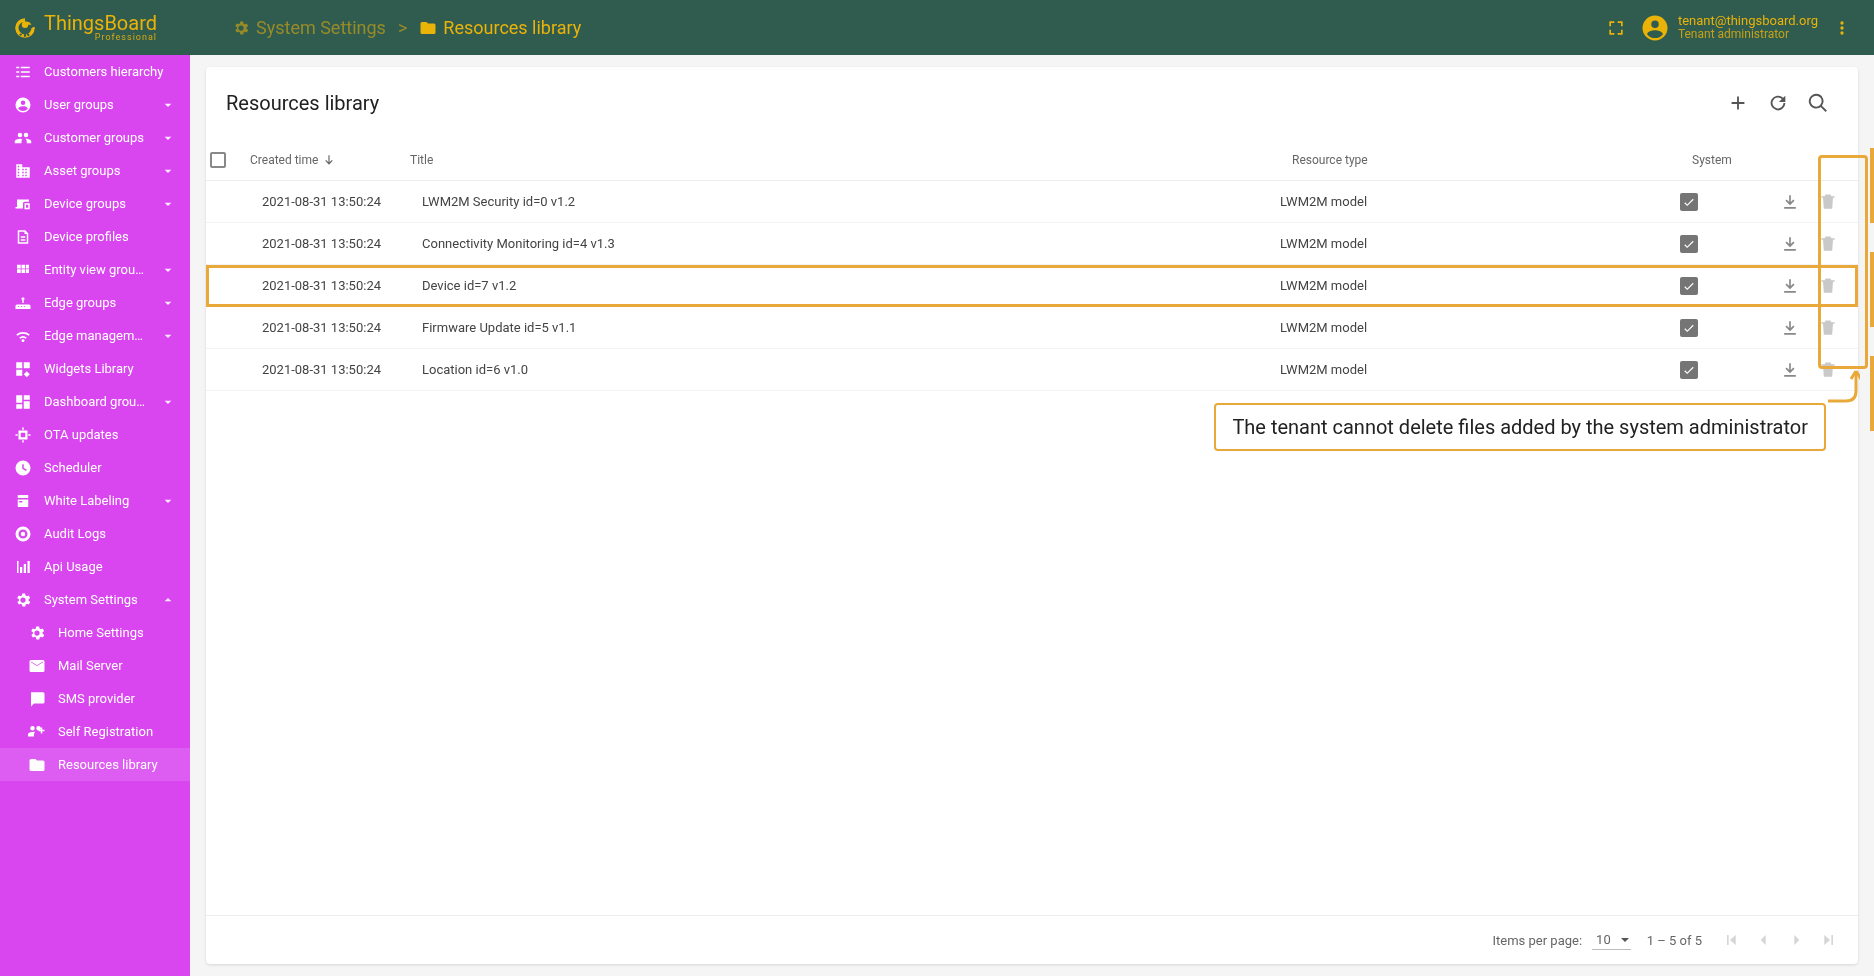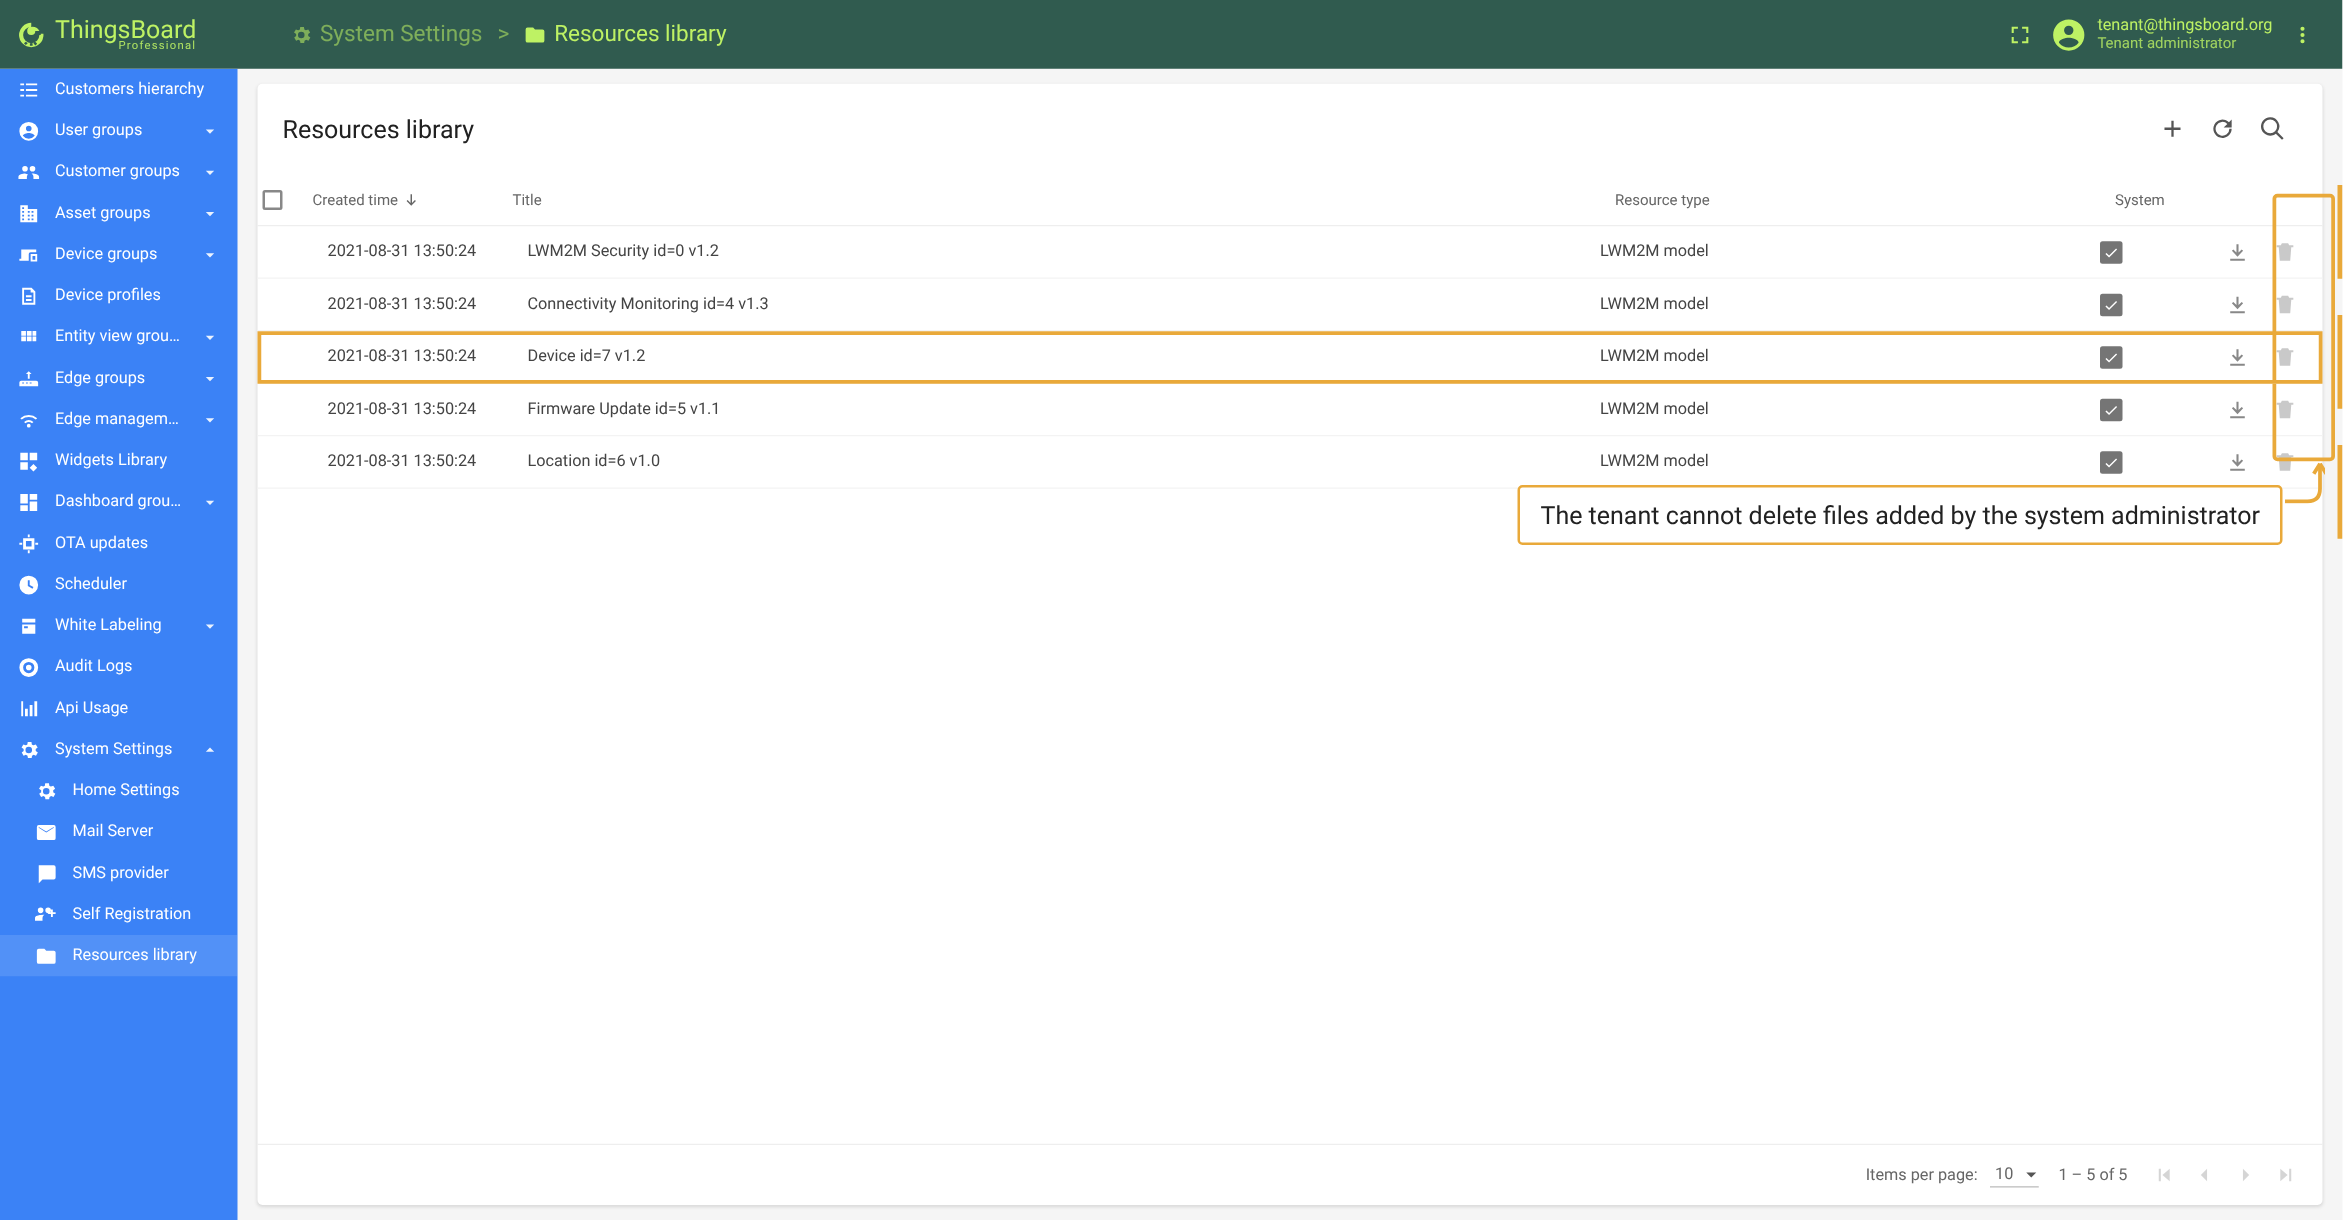--- a/index.html
+++ b/index.html
@@ -1,36 +1,36 @@
 <!DOCTYPE html>
 <html><head>
 <meta charset="utf-8">
 <style>
 * { margin: 0; padding: 0; box-sizing: border-box; }
 body { font-family: Roboto, "Helvetica Neue", Arial, sans-serif; background: #f5f5f5; color: #212121; overflow: hidden; }
 .app { display: flex; flex-direction: column; width: 1874px; height: 976px; position: relative; }
-.topbar { height: 55px; background: #305b4f; color: #bef264; display: flex; align-items: center; padding: 0 12px; flex-shrink: 0; }
+.topbar { height: 55px; background: #305b4f; color: #eab308; display: flex; align-items: center; padding: 0 12px; flex-shrink: 0; }
 .logo-wrap { display: flex; align-items: center; width: 190px; }
 .logo-svg { width: 26px; height: 26px; margin-right: 6px; }
 .logo-text { display: flex; flex-direction: column; line-height: 1; }
 .brand { font-size: 20px; font-weight: 400; }
 .brand-sub { font-size: 9px; letter-spacing: 1px; text-align: right; opacity: .9; }
 .breadcrumb { display: flex; align-items: center; gap: 12px; font-size: 18px; margin-left: 30px; }
 .breadcrumb .dim { opacity: .55; display: flex; align-items: center; gap: 6px; }
 .breadcrumb .sep { opacity: .55; }
 .breadcrumb .cur { display: flex; align-items: center; gap: 6px; }
 .top-spacer { flex: 1; }
 .top-icon { width: 40px; height: 40px; display: flex; align-items: center; justify-content: center; cursor: pointer; border-radius: 50%; }
 .top-user { display: flex; align-items: center; gap: 8px; margin: 0 4px; }
 .user-avatar { width: 30px; height: 30px; }
 .user-info { display: flex; flex-direction: column; line-height: 1.1; }
 .user-email { font-size: 13px; }
 .user-role { font-size: 12px; opacity: .8; }
 .body { flex: 1; display: flex; overflow: hidden; }
-.sidebar { width: 190px; background: #3b82f6; color: #fff; overflow-y: auto; flex-shrink: 0; }
+.sidebar { width: 190px; background: #d946ef; color: #fff; overflow-y: auto; flex-shrink: 0; }
 .sb-item { display: flex; align-items: center; height: 33px; padding: 0 14px; font-size: 13px; cursor: pointer; gap: 12px; }
 .sb-item.sub { padding-left: 28px; }
 .sb-item.active { background: rgba(255,255,255,.12); }
 .sb-item .ico { width: 18px; height: 18px; display: flex; align-items: center; justify-content: center; flex-shrink: 0; }
 .sb-item .label { flex: 1; white-space: nowrap; overflow: hidden; text-overflow: ellipsis; }
 .sb-item .chev { width: 16px; height: 16px; opacity: .9; }
 .main { flex: 1; padding: 12px 16px 0 16px; position: relative; overflow: hidden; }
 .card { background: #fff; border-radius: 4px; box-shadow: 0 1px 3px rgba(0,0,0,.12); height: calc(100% - 12px); display: flex; flex-direction: column; }
 .card-header { display: flex; align-items: center; padding: 16px 20px; }
 .card-title { font-size: 20px; font-weight: 400; flex: 1; color: #212121; }
@@ -599,21 +599,21 @@
                 </span>
     </div>
             </div>
           </div>
 
         <div class="callout-box" style="top:100px; right:6px; width:50px; height:214px;"></div>
         <svg class="callout-connector" style="top:314px; right:14px;" viewBox="0 0 34 34">
           <path d="M30 2 v20 q0 10 -10 10 h-18" fill="none" stroke="#e9a93a" stroke-width="3"></path>
           <path d="M30 2 l-5 8 M30 2 l5 8" fill="none" stroke="#e9a93a" stroke-width="3" transform="translate(0,0)"></path>
         </svg>
-        <div class="callout-text" style="top:333px; right:48px;">The tenant cannot delete files added by the system administrator</div>
+        <div class="callout-text" style="top:348px; right:48px;">The tenant cannot delete files added by the system administrator</div>
 
         <div class="footer">
           <span class="page-select">
             <span>Items per page:</span>
             <span class="val">10</span>
           </span>
           <span>1 – 5 of 5</span>
           <span class="page-nav">
             <span class="pn dis">
                 <svg width="20" height="20">

